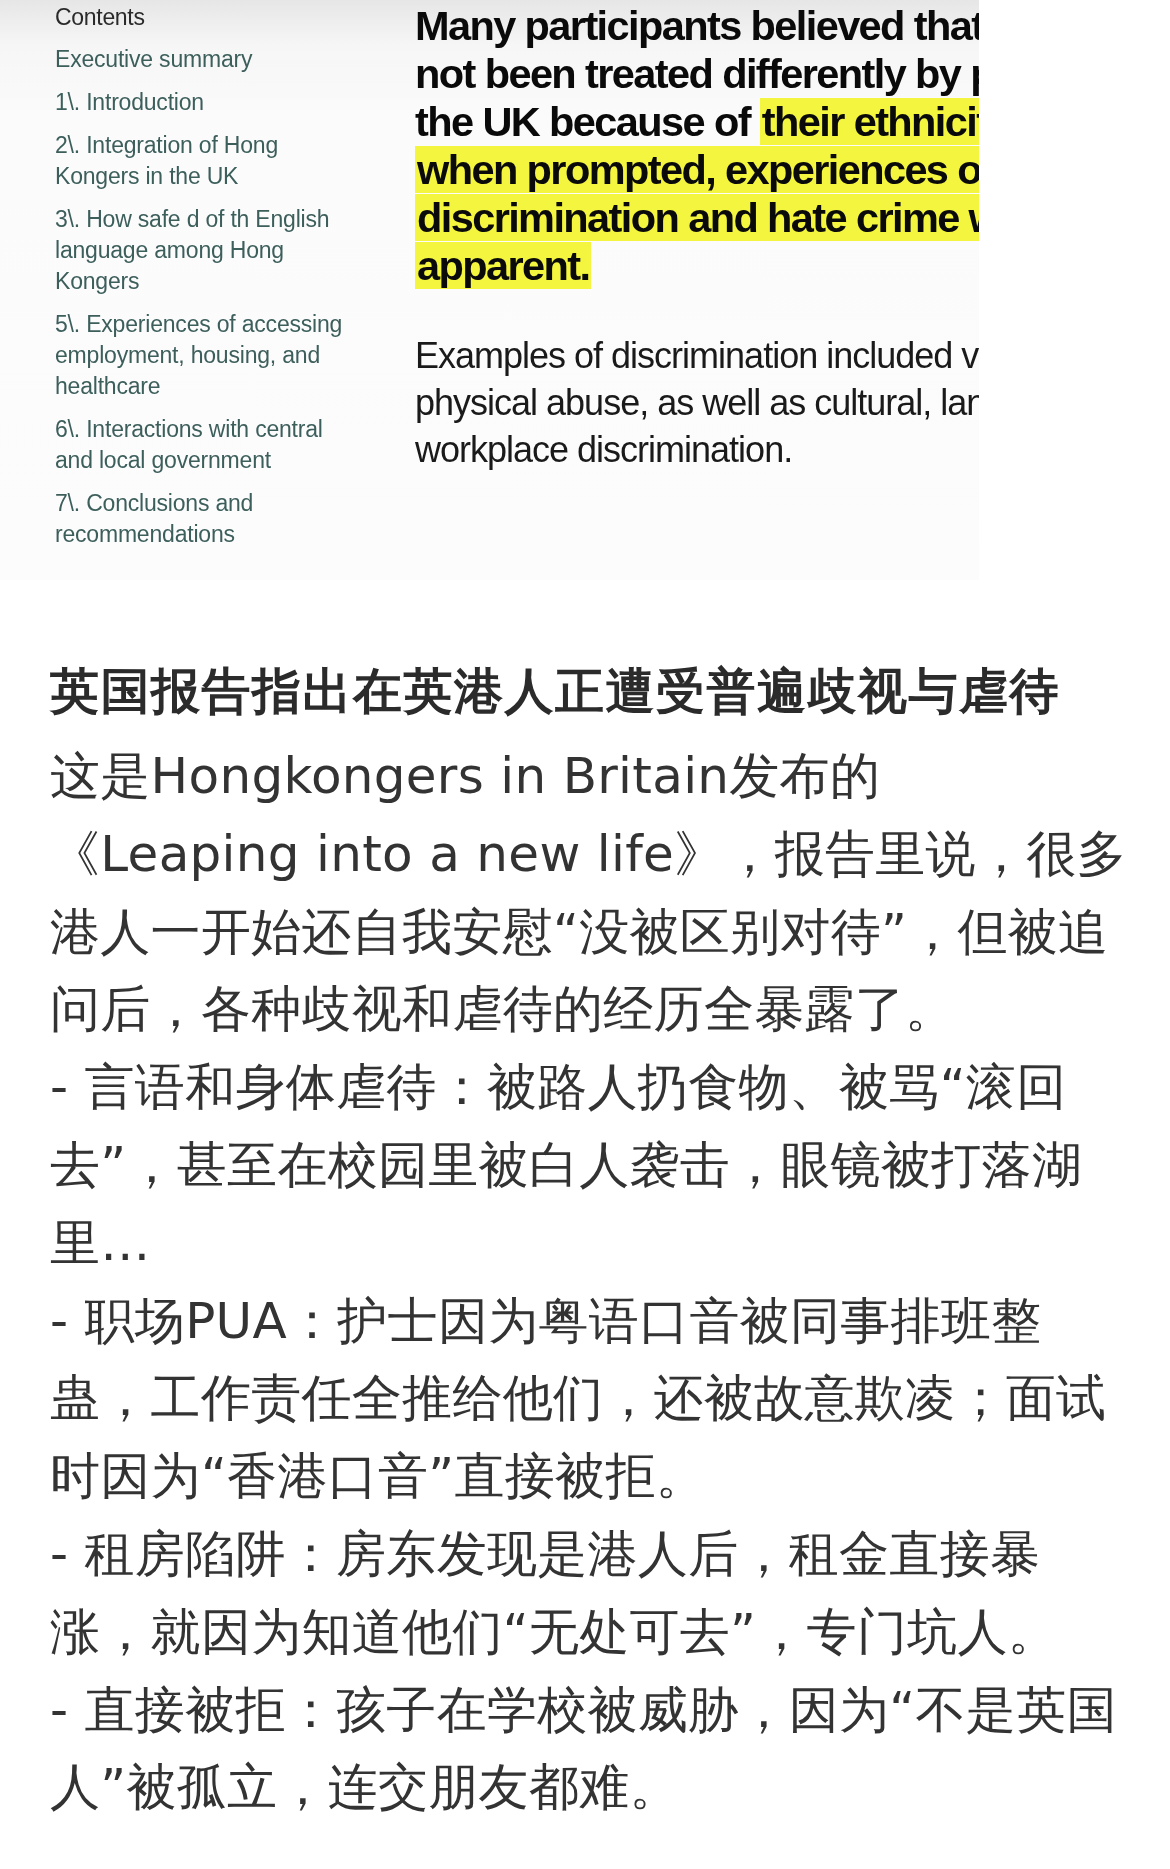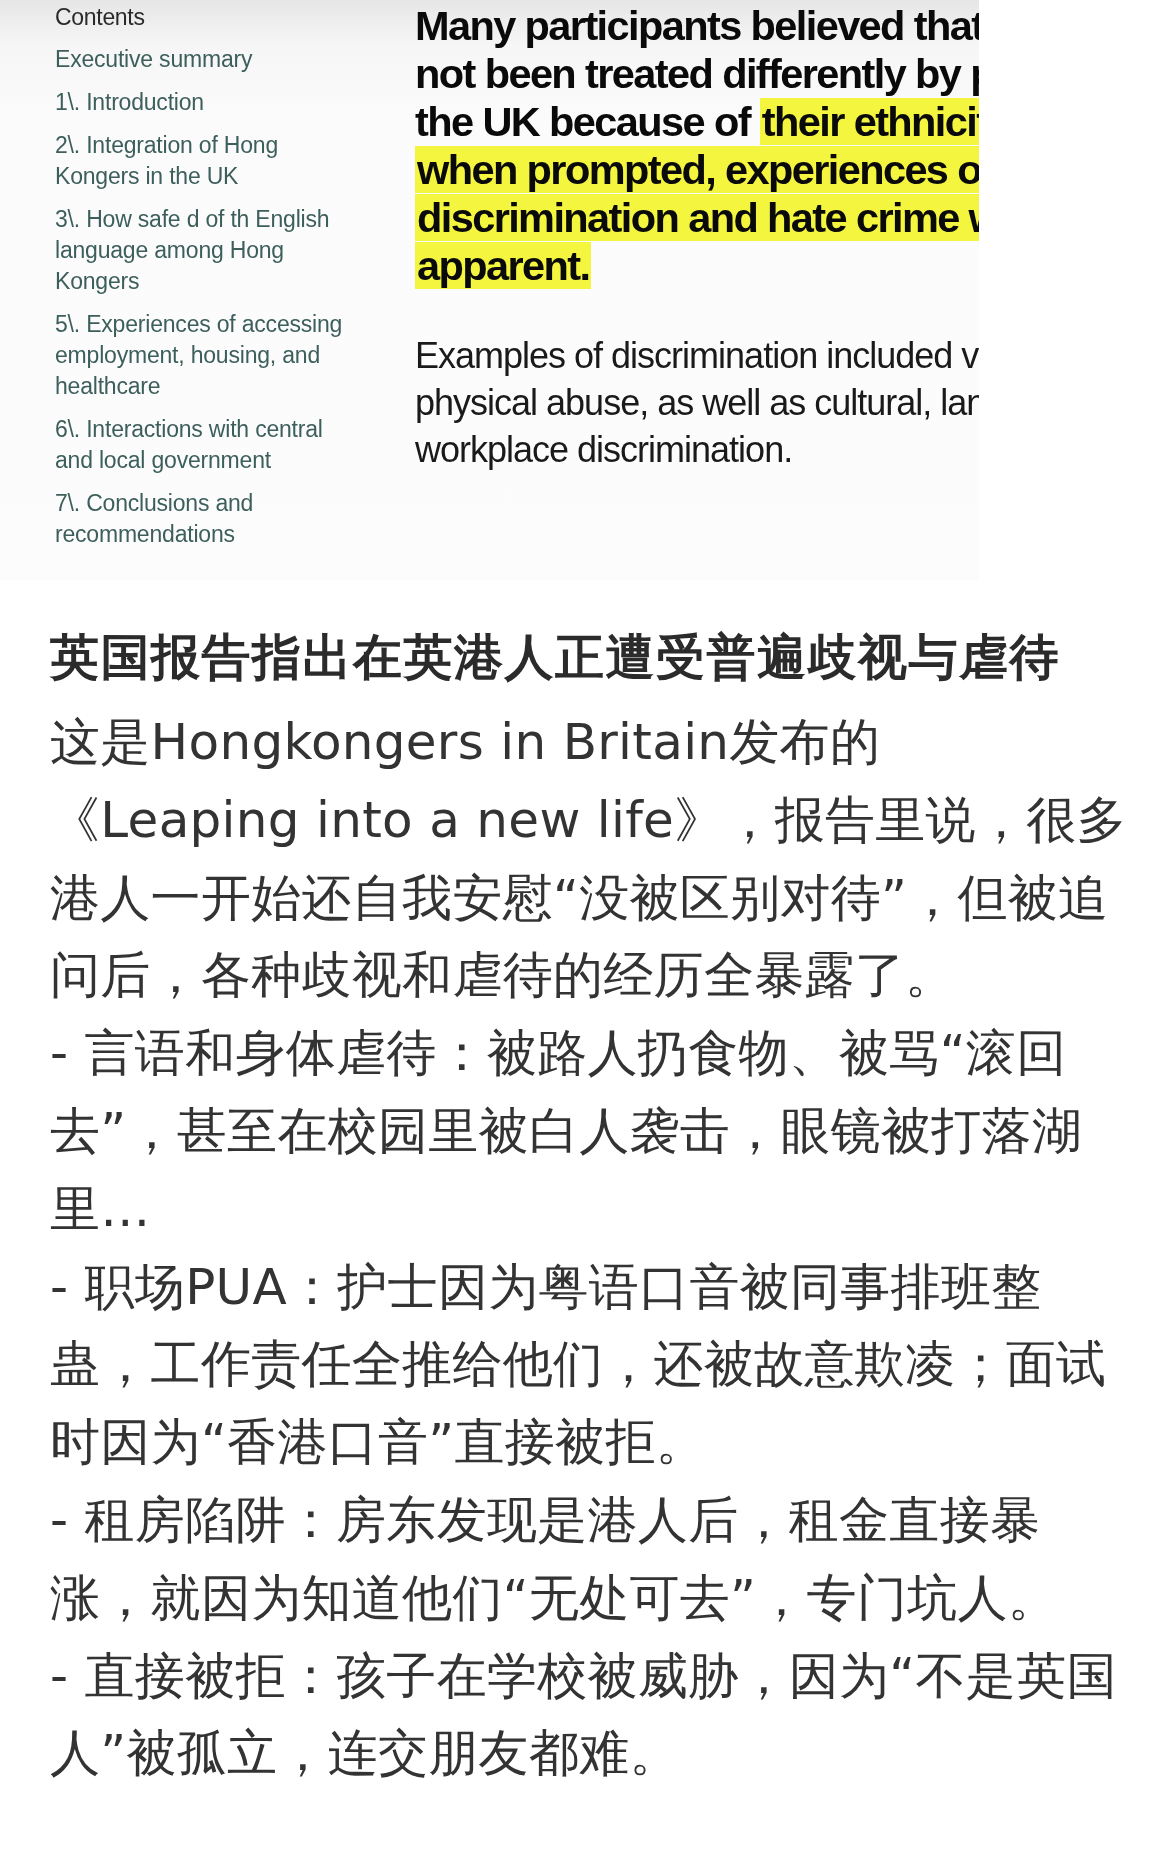--- a/index.html
+++ b/index.html
@@ -38,21 +38,21 @@
     background: #f4f53e;
     box-decoration-break: clone; -webkit-box-decoration-break: clone;
     padding: 0 2px;
   }
   .quote-body {
     font-family: "Liberation Sans", sans-serif;
     font-size: 36px; line-height: 47px; color: #1a1a1a;
     letter-spacing: -1.0px; margin: 42px 0 0 0;
   }
   .article {
-    position: absolute; left: 50px; top: 622px; width: 1080px;
+    position: absolute; left: 50px; top: 656px; width: 1080px;
   }
   .article-title {
     font-size: 49px; font-weight: 700; line-height: 72px; color: #2b2b2b;
     margin: 0 0 10px 0; letter-spacing: 1.5px;
   }
   .article-body { font-size: 50px; line-height: 77.8px; color: #333333; letter-spacing: 0.3px; }
   .para { margin: 0; }
   .bullet { margin: 0; }
 </style>
 </head>

